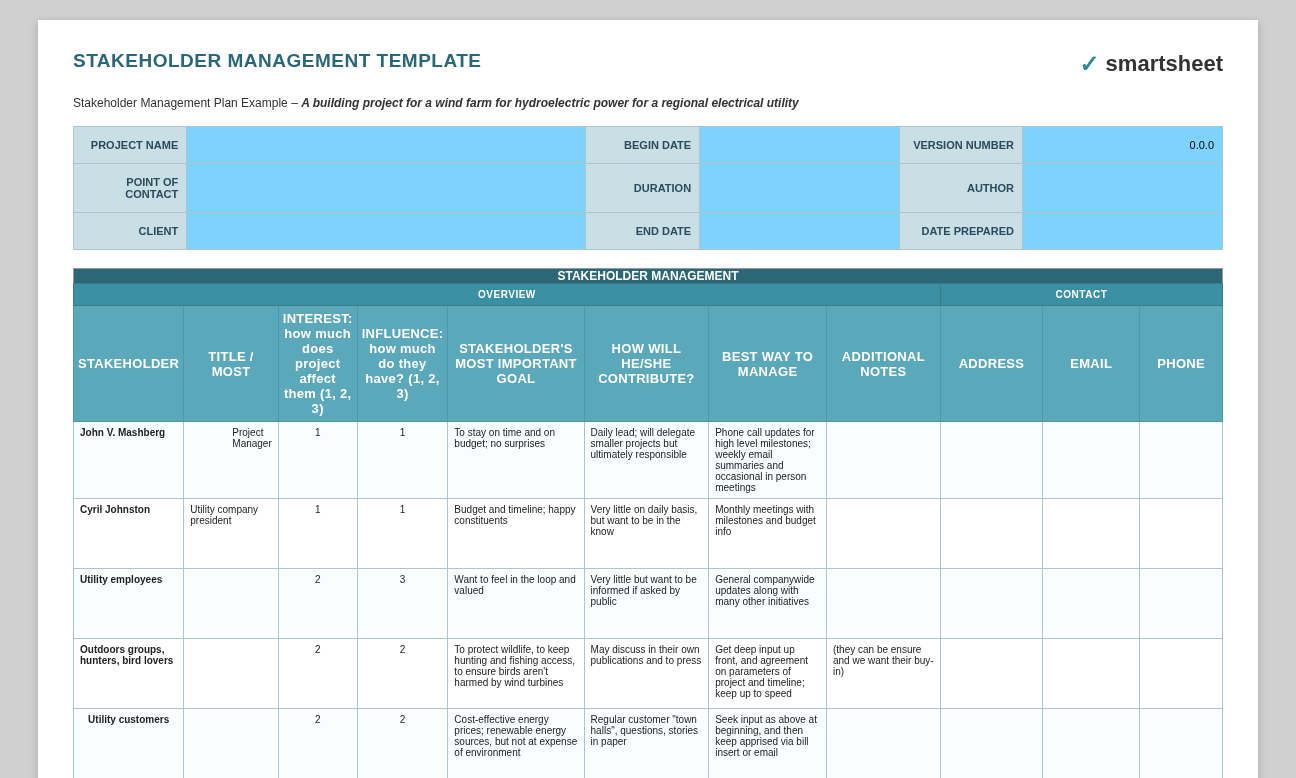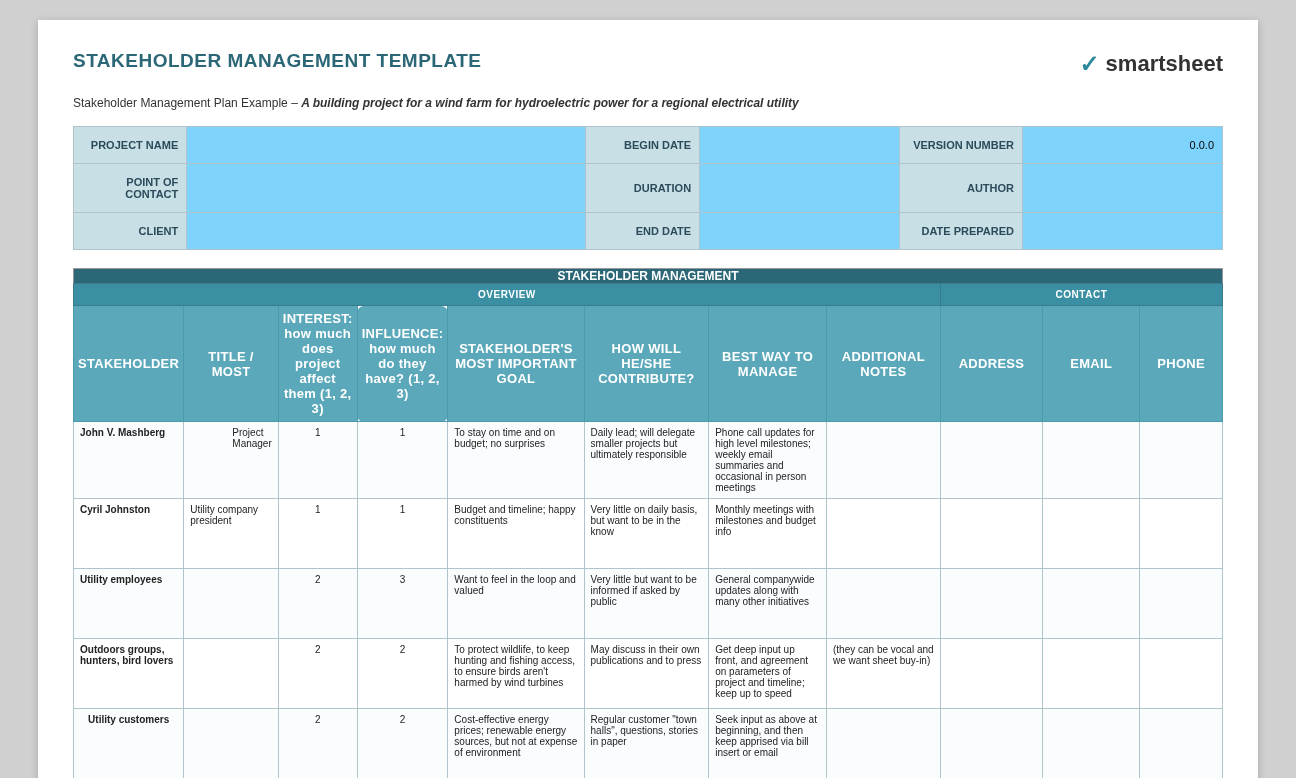--- a/index.html
+++ b/index.html
@@ -204,21 +204,21 @@
       <tr>
         <td class="col-header" style="width:110px;">
           <span>STAKEHOLDER</span>
         </td>
         <td class="col-header" style="width:90px;">
           <span>TITLE / MOST</span>
         </td>
         <td class="col-header" style="width:60px;">
           <span>INTEREST: how much does project affect them (1, 2, 3)</span>
         </td>
-        <td class="col-header" style="width:60px;border-radius:7px;">
+        <td class="col-header" style="width:60px;">
           <span>INFLUENCE: how much do they have? (1, 2, 3)</span>
         </td>
         <td class="col-header" style="width:140px;">
           <span>STAKEHOLDER'S MOST IMPORTANT GOAL</span>
         </td>
         <td class="col-header" style="width:130px;">
           <span>HOW WILL HE/SHE CONTRIBUTE?</span>
         </td>
         <td class="col-header" style="width:130px;">
           <span>BEST WAY TO MANAGE</span>
@@ -278,21 +278,21 @@
           <td class="data-cell" style="height: 70px;"></td>
         </tr>
         <tr class="data-row">
           <td class="data-cell stakeholder-name" style="height: 70px;">Outdoors groups, hunters, bird lovers</td>
           <td class="data-cell" style="height: 70px;"></td>
           <td class="data-cell data-cell-center" style="height: 70px;">2</td>
           <td class="data-cell data-cell-center" style="height: 70px;">2</td>
           <td class="data-cell" style="height: 70px;">To protect wildlife, to keep hunting and fishing access, to ensure birds aren't harmed by wind turbines</td>
           <td class="data-cell" style="height: 70px;">May discuss in their own publications and to press</td>
           <td class="data-cell" style="height: 70px;">Get deep input up front, and agreement on parameters of project and timeline; keep up to speed</td>
-          <td class="data-cell" style="height: 70px;">(they can be vocal and we want sheet buy-in)</td>
+          <td class="data-cell" style="height: 70px;">(they can be ensure and we want their buy-in)</td>
           <td class="data-cell" style="height: 70px;"></td>
           <td class="data-cell" style="height: 70px;"></td>
           <td class="data-cell" style="height: 70px;"></td>
         </tr>
         <tr class="data-row">
           <td class="data-cell stakeholder-name" style="height: 70px; text-align: center;">Utility customers</td>
           <td class="data-cell" style="height: 70px;"></td>
           <td class="data-cell data-cell-center" style="height: 70px;">2</td>
           <td class="data-cell data-cell-center" style="height: 70px;">2</td>
           <td class="data-cell" style="height: 70px;">Cost-effective energy prices; renewable energy sources, but not at expense of environment</td>

